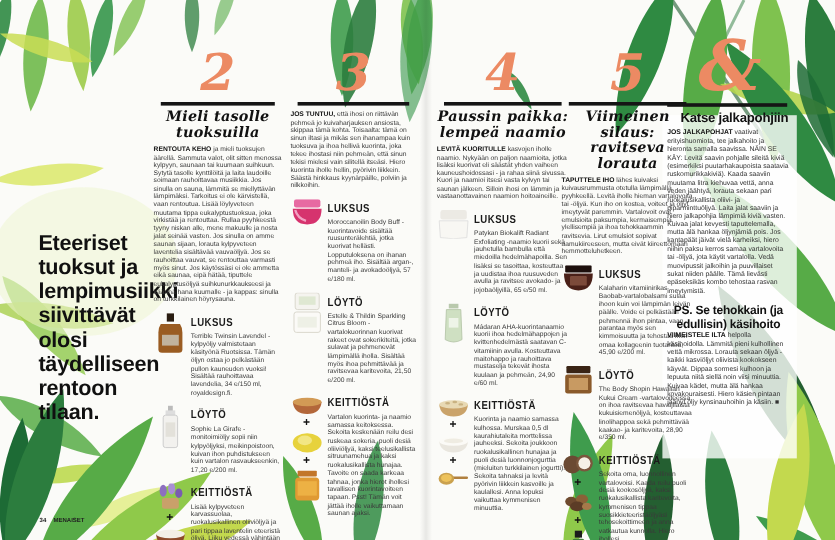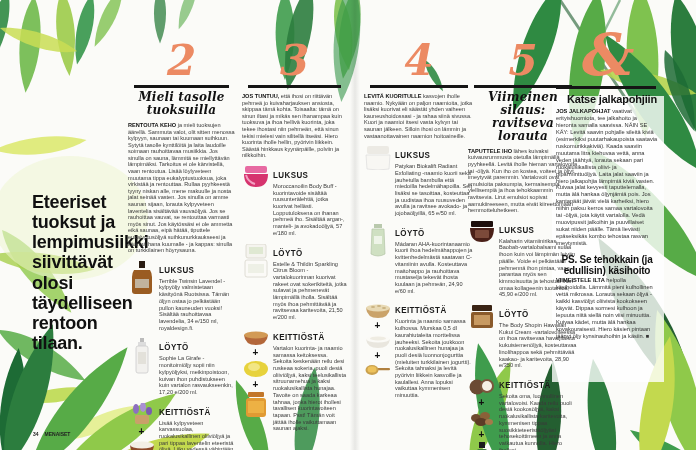--- a/index.html
+++ b/index.html
@@ -223,20 +223,21 @@
     <div class="prod-text">
       <div class="prod-label">KEITTIÖSTÄ</div>
       <p class="ptext">Vartalon kuorinta- ja naamio samassa keitoksessa. Sekoita keskenään reilu desi ruskeaa sokeria, puoli desiä oliiviöljyä, kaksi teelusikallista sitruunamehua ja kaksi ruokalusikallista hunajaa. Tavoite on saada karkeaa tahnaa, jonka hierot ihollesi tavallisen kuorintavoiteen tapaan. Psst! Tämän voit jättää iholle vaikuttamaan saunan ajaksi.</p>
     </div>
   </div>
 </div>
 
 <div class="col" style="left:364px;width:110px;">
   <div class="num">4</div>
   <div class="rule"></div>
+  <div class="title">Paussin paikka: lempeä naamio</div>
   <p class="intro"><span class="lead">LEVITÄ KUORITULLE</span>
     <span>kasvojen iholle naamio. Nykyään on paljon naamioita, jotka lisäksi kuorivat eli säästät yhden vaiheen kauneushoidossasi - ja rahaa siinä sivussa. Kuori ja naamioi itsesi vasta kylvyn tai saunan jälkeen. Silloin ihosi on lämmin ja vastaanottavainen naamion hoitoaineille.</span></p>
   <div class="prod-row">
     <div class="prod-icons">
       <svg class="pic" width="26" height="24" viewBox="0 0 26 24">
           <rect x="2" y="0" width="22" height="8" rx="2" fill="#eceae4"></rect>
           <path d="M1,9 L25,9 L24,23 Q13,25 2,23 Z" fill="#f8f7f3" stroke="#ddd" stroke-width="0.7"></path>
         </svg>
     </div>
     <div class="prod-text">

